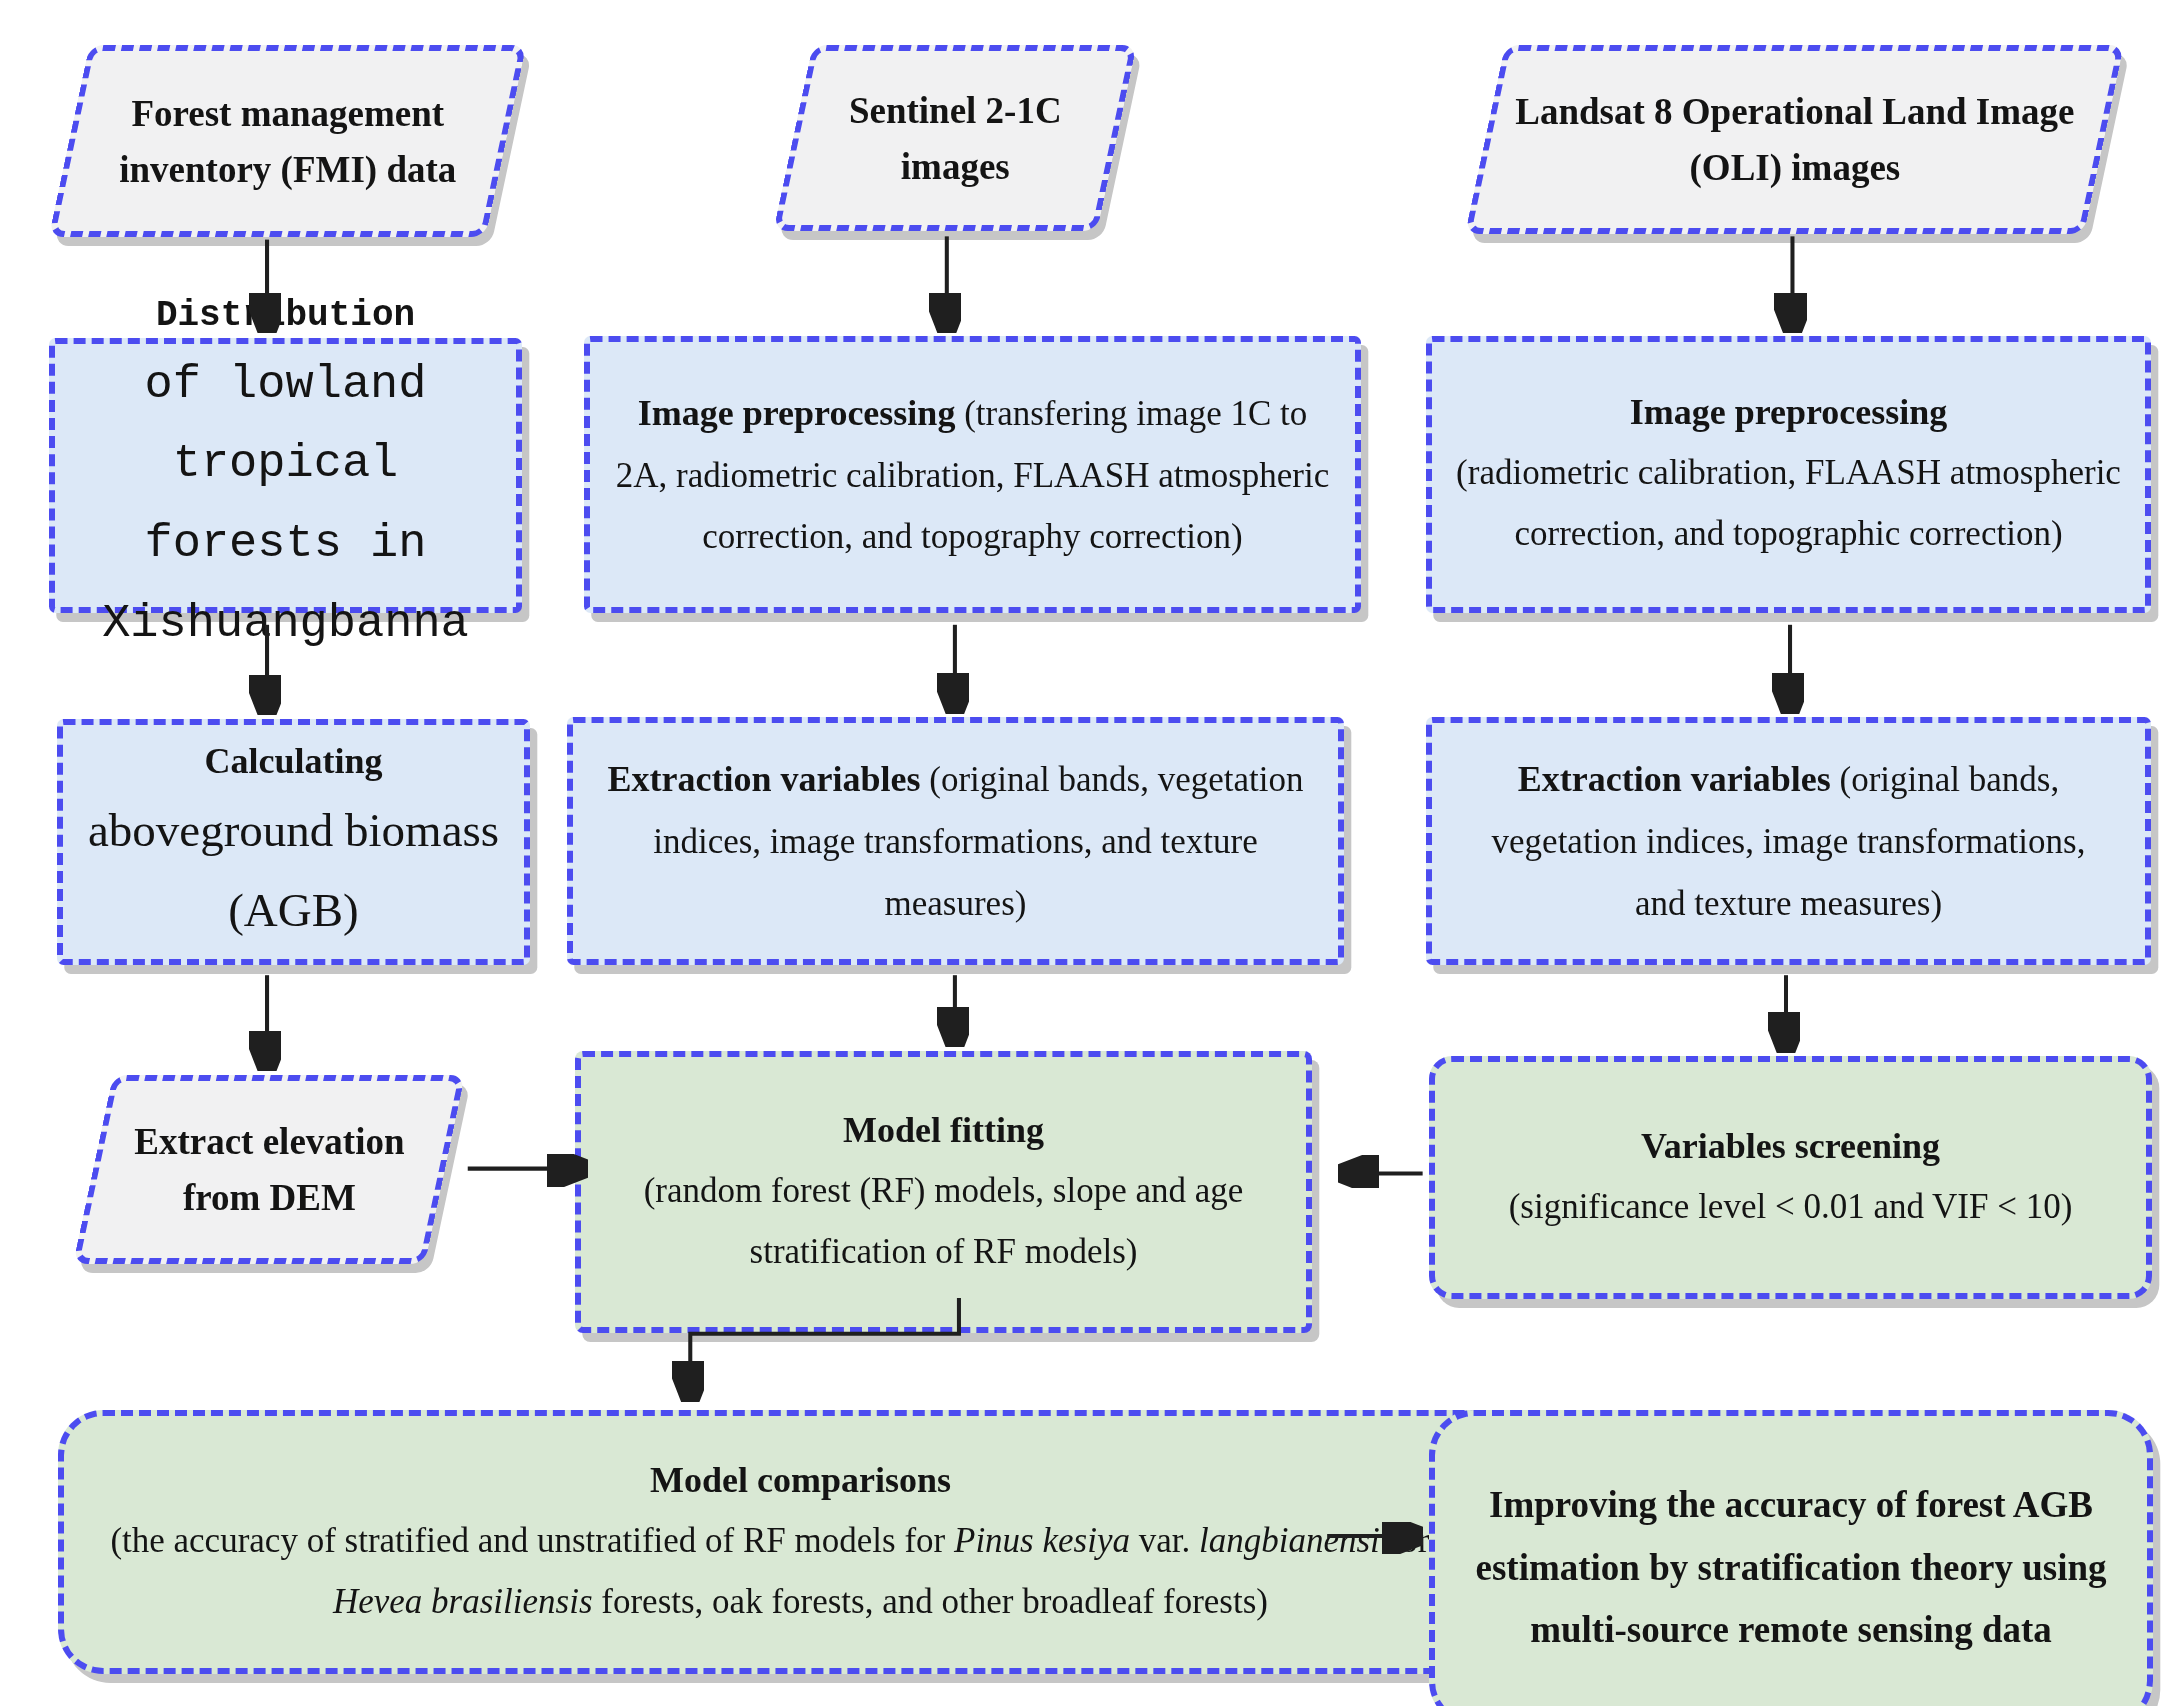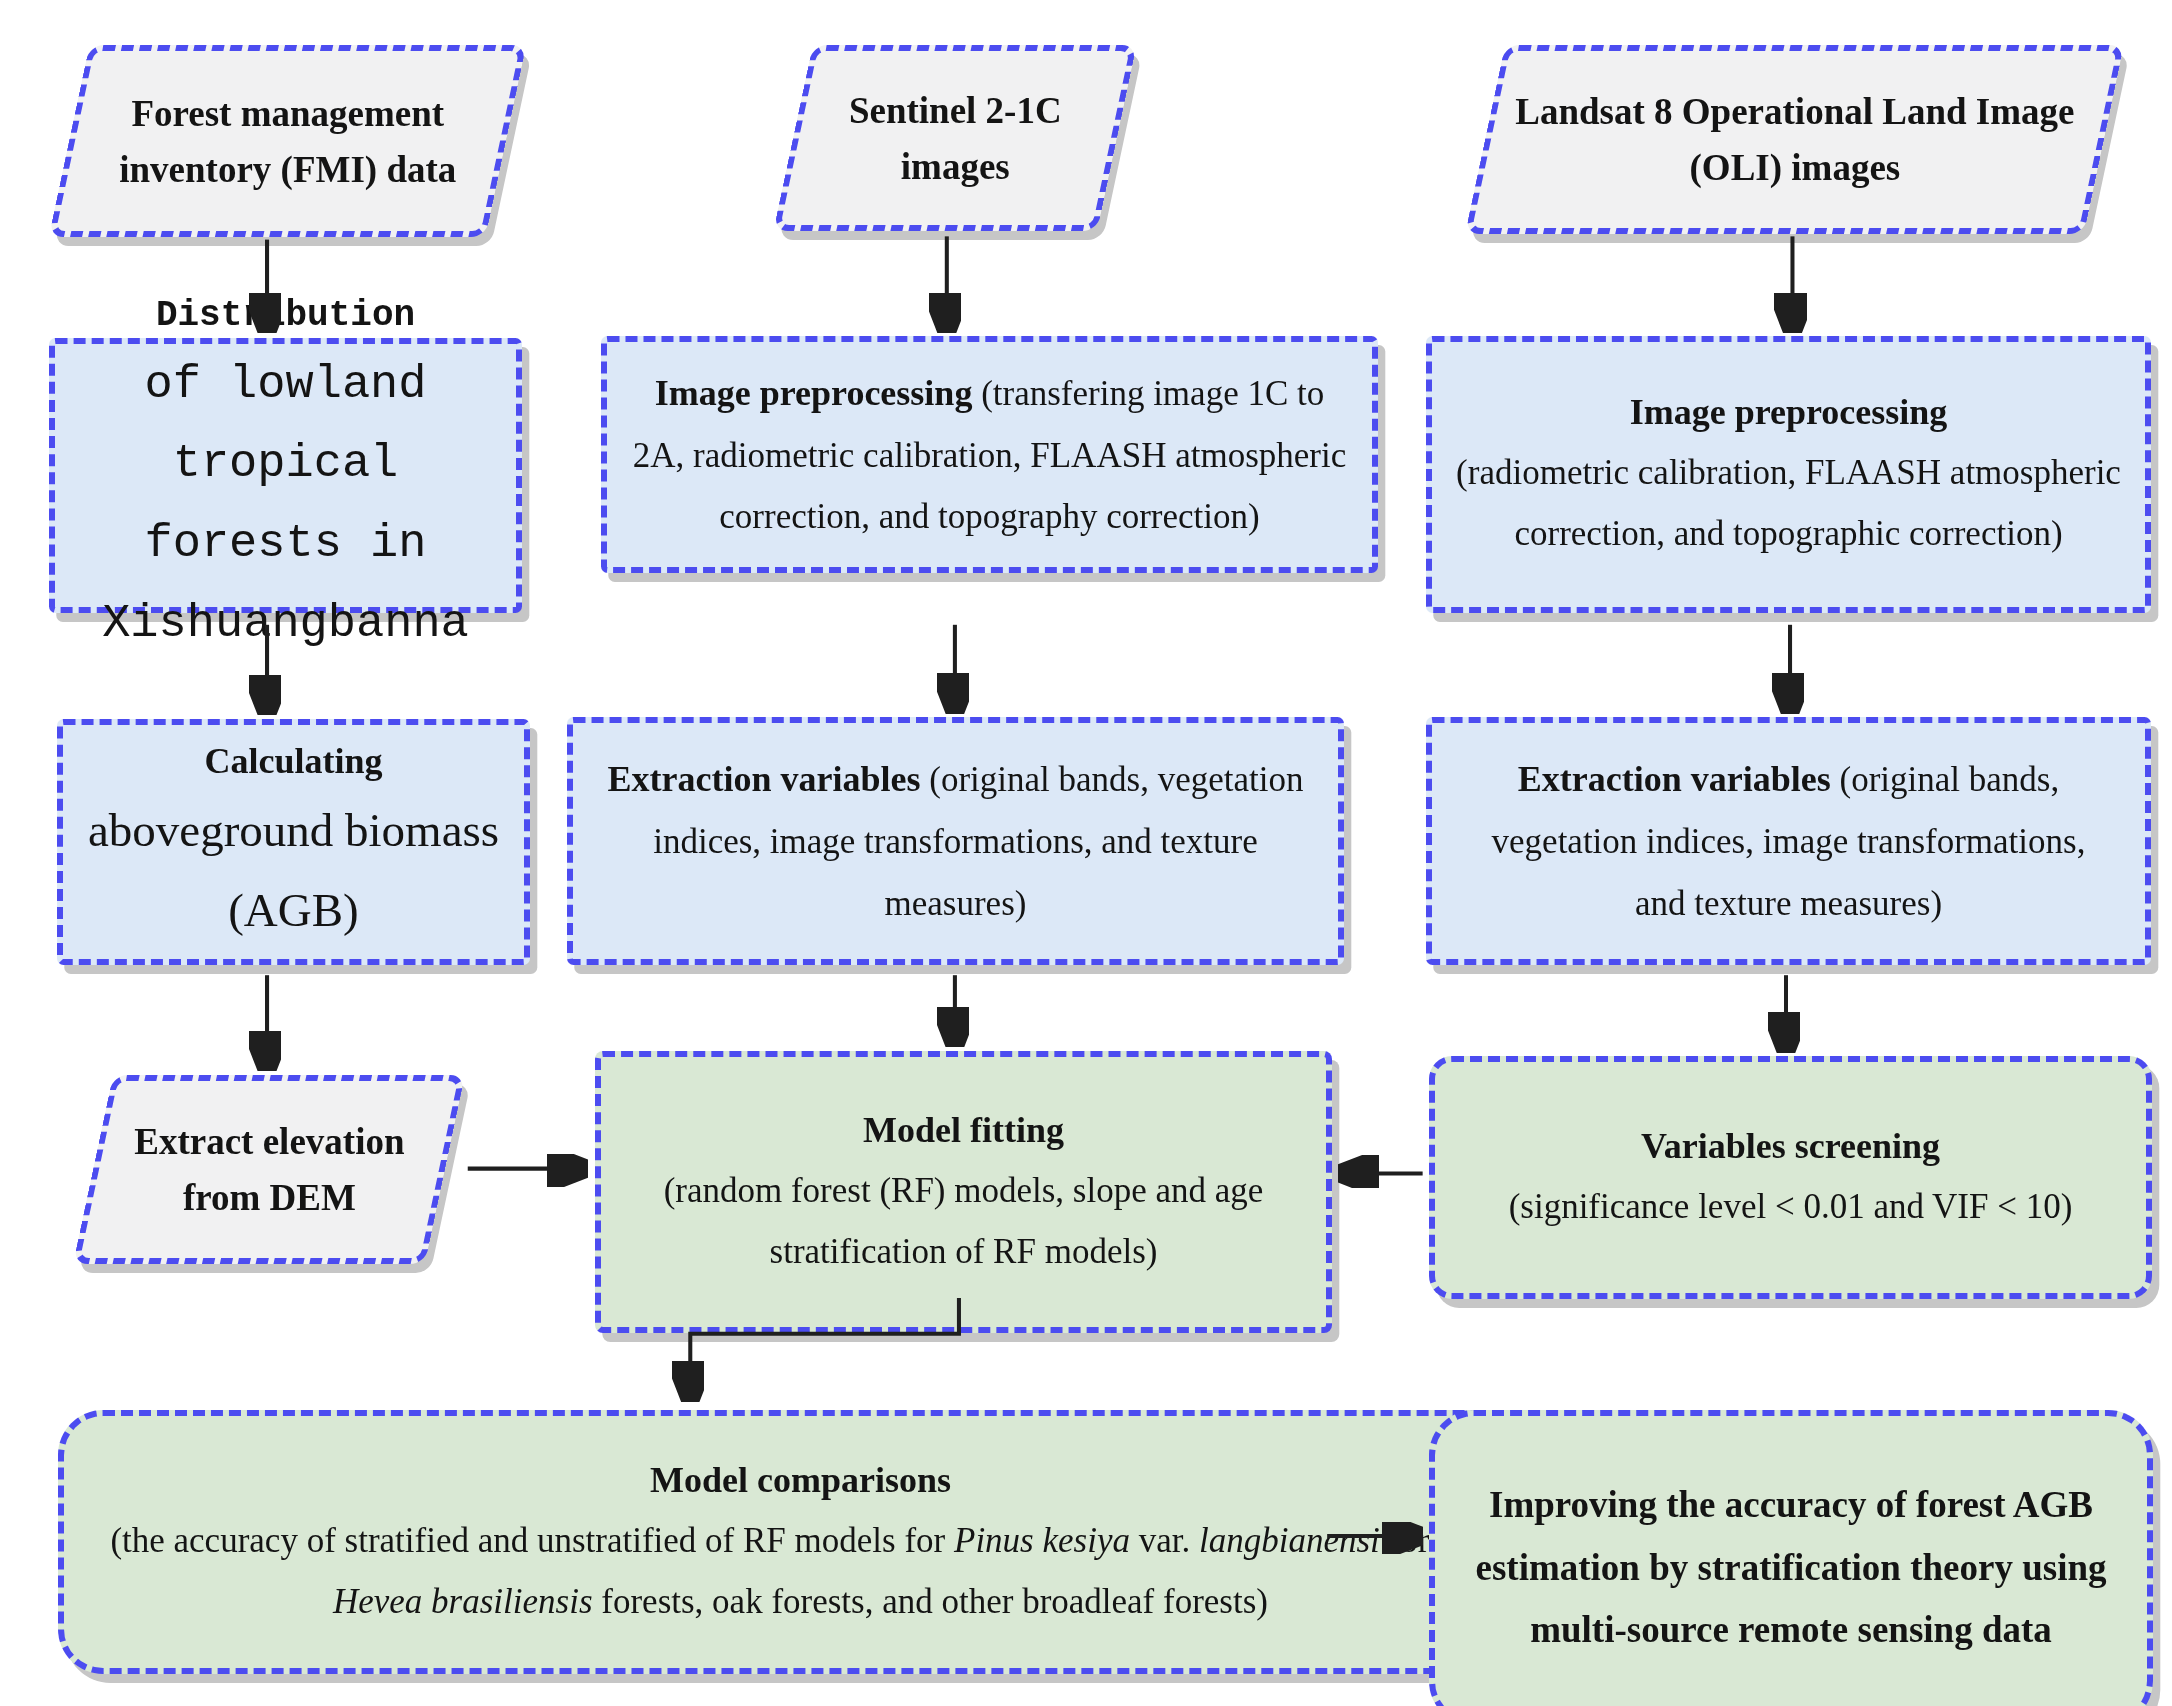--- a/index.html
+++ b/index.html
@@ -61,21 +61,21 @@
     <div class="inner ptxt">Landsat 8 Operational Land Image (OLI) images</div>
   </div>
 
   <div class="node fill-blue rounded-sm" style="left:49px; top:338px; width:473px; height:275px;font-family:Liberation Mono, monospace;">
     <div class="title">Distribution</div>
     <div class="line">of lowland tropical</div>
     <div class="line">forests in</div>
     <div class="line">Xishuangbanna</div>
   </div>
 
-  <div class="node fill-blue rounded-sm" style="left:601px; top:336px; width:777px; height:237px;">
+  <div class="node fill-blue rounded-sm" style="left:584px; top:336px; width:777px; height:277px;">
     <div class="flow"><span class="b">Image preprocessing</span><span> (transfering image 1C to 2A, radiometric calibration, FLAASH atmospheric correction, and topography correction)</span></div>
   </div>
 
   <div class="node fill-blue rounded-sm" style="left:1426px; top:336px; width:725px; height:277px;">
     <div class="title">Image preprocessing</div>
     <div class="body">(radiometric calibration, FLAASH atmospheric correction, and topographic correction)</div>
   </div>
 
   <div class="node fill-blue rounded-sm" style="left:57px; top:719px; width:473px; height:246px;">
     <div class="title">Calculating</div>
@@ -88,21 +88,21 @@
   </div>
 
   <div class="node fill-blue rounded-sm" style="left:1426px; top:717px; width:725px; height:248px;">
     <div class="flow pad-wide"><span class="b">Extraction variables</span><span> (original bands, vegetation indices, image transformations, and texture measures)</span></div>
   </div>
 
   <div class="node para fill-gray" style="left:93px; top:1075px; width:352px; height:189px;">
     <div class="inner ptxt">Extract elevation from DEM</div>
   </div>
 
-  <div class="node fill-green rounded-md" style="left:595px; top:1051px; width:737px; height:282px;border-radius:8px;">
+  <div class="node fill-green rounded-md" style="left:575px; top:1051px; width:737px; height:282px;border-radius:8px;">
     <div class="title">Model fitting</div>
     <div class="body">(random forest (RF) models, slope and age stratification of RF models)</div>
   </div>
 
   <div class="node fill-green rounded-md" style="left:1429px; top:1056px; width:723px; height:243px;text-align:center;">
     <div class="title">Variables screening</div>
     <div class="body">(significance level &lt; 0.01 and VIF &lt; 10)</div>
   </div>
 
   <div class="node fill-green rounded-lg" style="left:58px; top:1410px; width:1485px; height:264px;">

